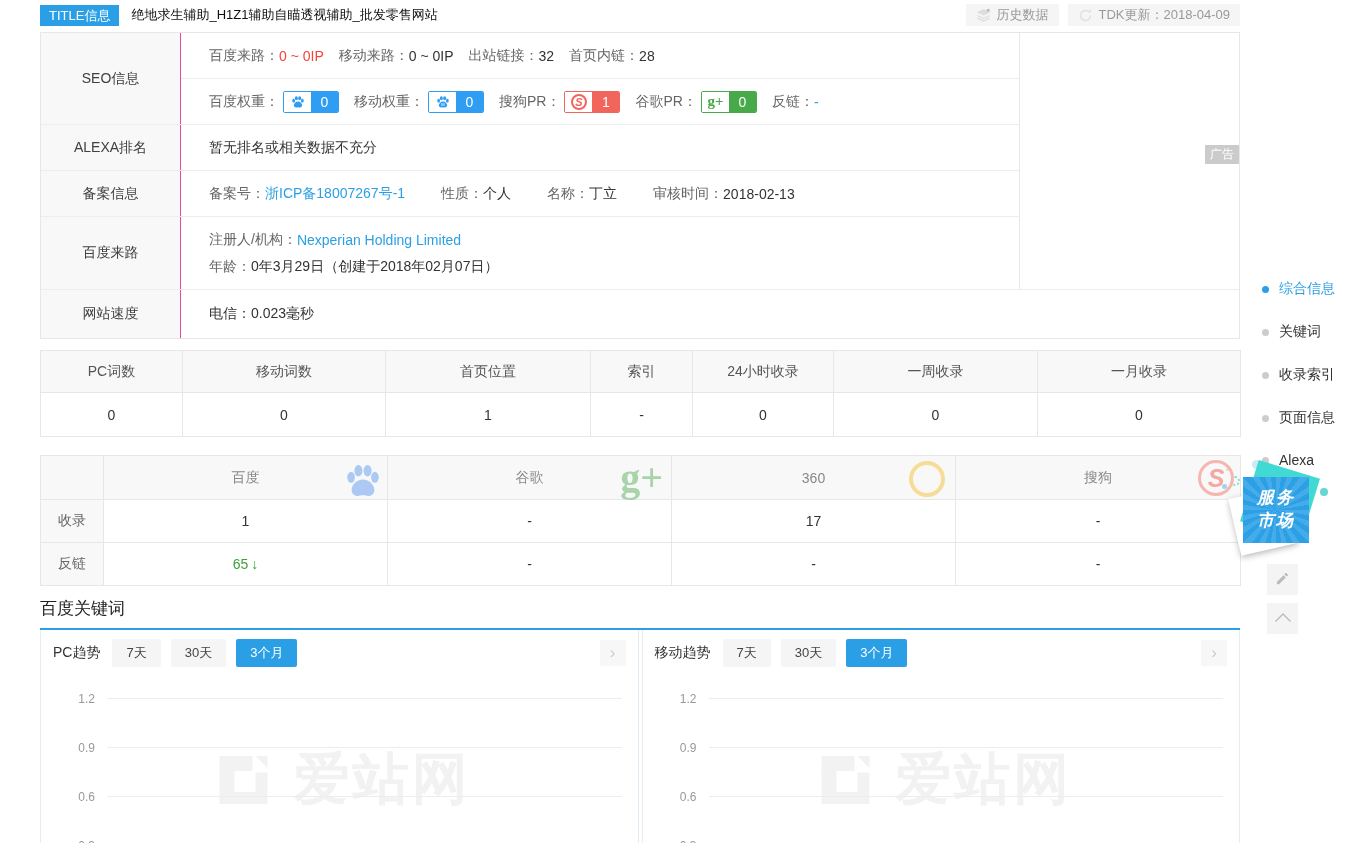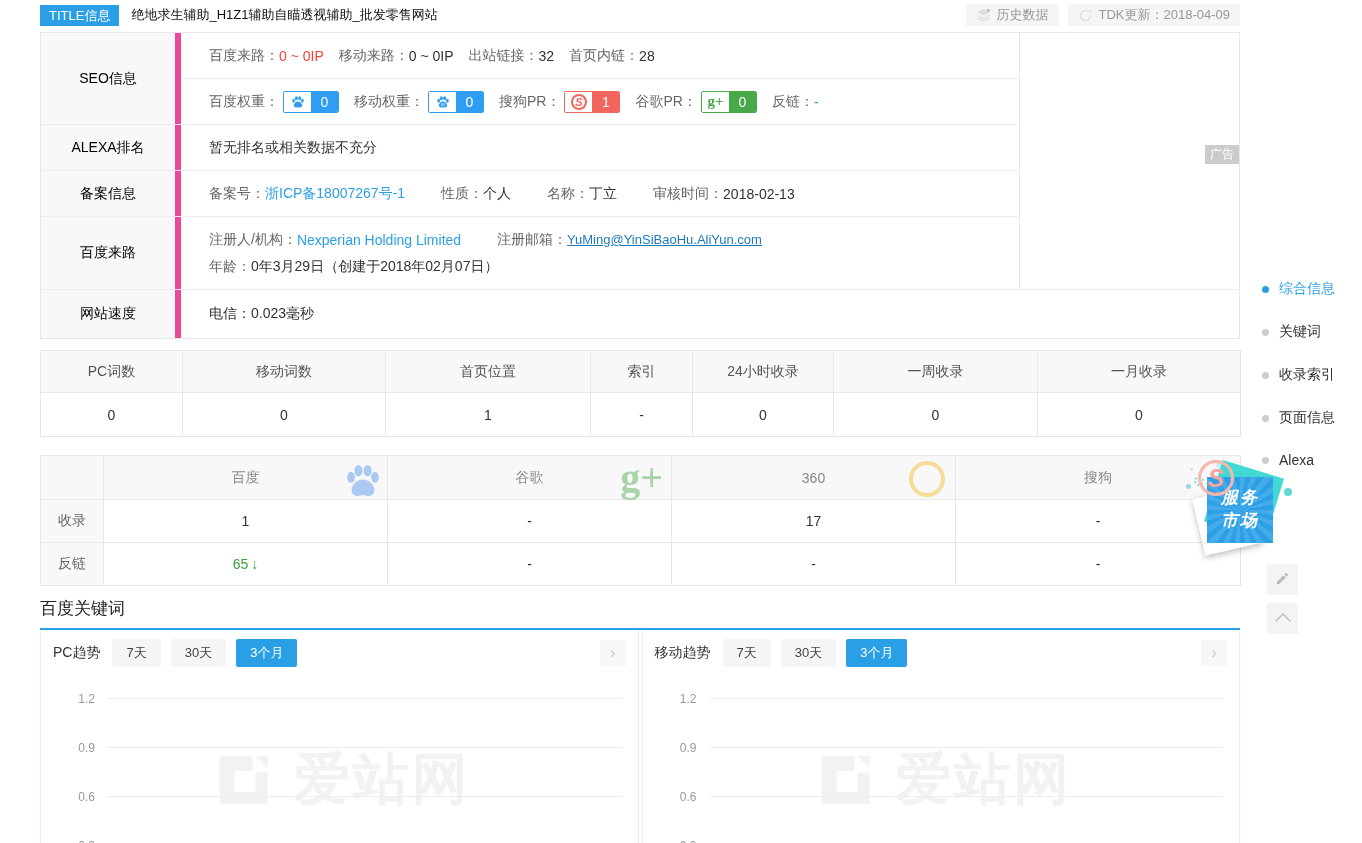--- a/index.html
+++ b/index.html
@@ -15,22 +15,22 @@
   .action-btn { background:#f5f5f5; border:none; color:#999; font-size:13px; padding:3px 10px;
     display:flex; align-items:center; gap:6px; cursor:pointer; height:22px; }
   .action-btn svg { display:block; }
 
   
   .info-box { position:absolute; left:40px; top:32px; width:1200px; border:1px solid #e7e7e7; background:#fff; }
   .info-top { display:flex; border-bottom:1px solid #ededed; }
   .info-main { width:979px; border-right:1px solid #e7e7e7; }
   .irow { display:flex; border-bottom:1px solid #ededed; }
   .irow:last-child { border-bottom:none; }
-  .ilabel { width:140px; min-width:140px; background:#f8f8f8; border-right:6px solid #ec4899;
-    display:flex; align-items:center; justify-content:center; font-size:14px; color:#000000; }
+  .ilabel { width:140px; min-width:140px; background:#f8f8f8; border-right:1px solid #ec4899;
+    display:flex; align-items:center; justify-content:center; font-size:14px; color:#404040; }
   .icontent { flex:1; display:flex; align-items:center; padding-left:28px; font-size:14px; color:#333; gap:36px; }
   .h-seo { height:92px; } .h-alexa { height:46px; } .h-beian { height:46px; }
   .h-domain { height:72px; } .h-speed { height:48px; }
   .seo-cell { flex:1; display:flex; flex-direction:column; padding:0; }
   .seo-sub { flex:1; display:flex; align-items:center; padding-left:28px; gap:15px; font-size:14px; }
   .seo-sub:first-child { border-bottom:1px solid #ededed; }
   .domain-cell { flex:1; display:flex; flex-direction:column; justify-content:center; padding-left:28px; gap:9px; font-size:14px; }
   .dline { display:flex; align-items:center; gap:36px; }
   .pair { display:inline-flex; align-items:center; white-space:nowrap; }
   .plabel { color:#666; } .pvalue { color:#333; }
@@ -93,21 +93,21 @@
     display:flex; align-items:center; gap:14px; z-index:0; }
   .wm-logo { color:#f2f2f2; } .wm-logo svg { display:block; }
   .wm-text { font-size:56px; color:#f2f2f2; font-weight:bold; letter-spacing:3px; white-space:nowrap; }
 
   
   .right-nav { position:absolute; left:1262px; top:280px; }
   .nav-item { display:flex; align-items:center; margin-bottom:25px; font-size:14px; color:#333; cursor:pointer; }
   .nav-dot { width:7px; height:7px; border-radius:50%; background:#ccc; margin-right:10px; }
   .nav-item.active { color:#2b9fe5; } .nav-item.active .nav-dot { background:#2b9fe5; }
 
-  .service-widget { position:absolute; left:1196px; top:462px; width:100px; height:100px; cursor:pointer; }
+  .service-widget { position:absolute; left:1232px; top:462px; width:100px; height:100px; cursor:pointer; }
   .sw-white { position:absolute; left:2px; top:30px; width:58px; height:58px; background:#fff;
     box-shadow:0 2px 6px rgba(0,0,0,0.28); transform:rotate(-13deg); }
   .sw-cyan { position:absolute; left:16px; top:6px; width:64px; height:64px; background:#40d9d4; transform:rotate(17deg); }
   .sw-blue { position:absolute; left:11px; top:15px; width:66px; height:66px; background:#2ba0e6;
     background-image:repeating-conic-gradient(rgba(255,255,255,0.13) 0 9deg, rgba(255,255,255,0) 9deg 18deg);
     display:flex; flex-direction:column; align-items:center; justify-content:center;
     color:#fff; font-weight:bold; font-style:italic; font-size:17px; line-height:1.35; letter-spacing:2px; }
   .dot { position:absolute; border-radius:50%; }
   .tool-btn { position:absolute; left:1267px; width:31px; height:31px; background:#f4f4f4; border:none;
     display:flex; align-items:center; justify-content:center; cursor:pointer; }
@@ -257,24 +257,20 @@
         </div>
       </div>
 
       <div class="irow h-domain">
         <div class="ilabel">百度来路</div>
         <div class="domain-cell">
           <div class="dline">
             <span class="pair">
                 <span class="plabel">注册人/机构：</span>
                 <a class="link">Nexperian Holding Limited</a>
-              </span>
-            <span class="pair">
-                <span class="plabel">注册邮箱：</span>
-                <a class="email-link">YuMing@YinSiBaoHu.AliYun.com</a>
               </span>
           </div>
           <div class="dline">
             <span class="pair">
                 <span class="plabel">年龄：</span>
                 <span class="pvalue">0年3月29日（创建于2018年02月07日）</span>
               </span>
           </div>
         </div>
       </div>

